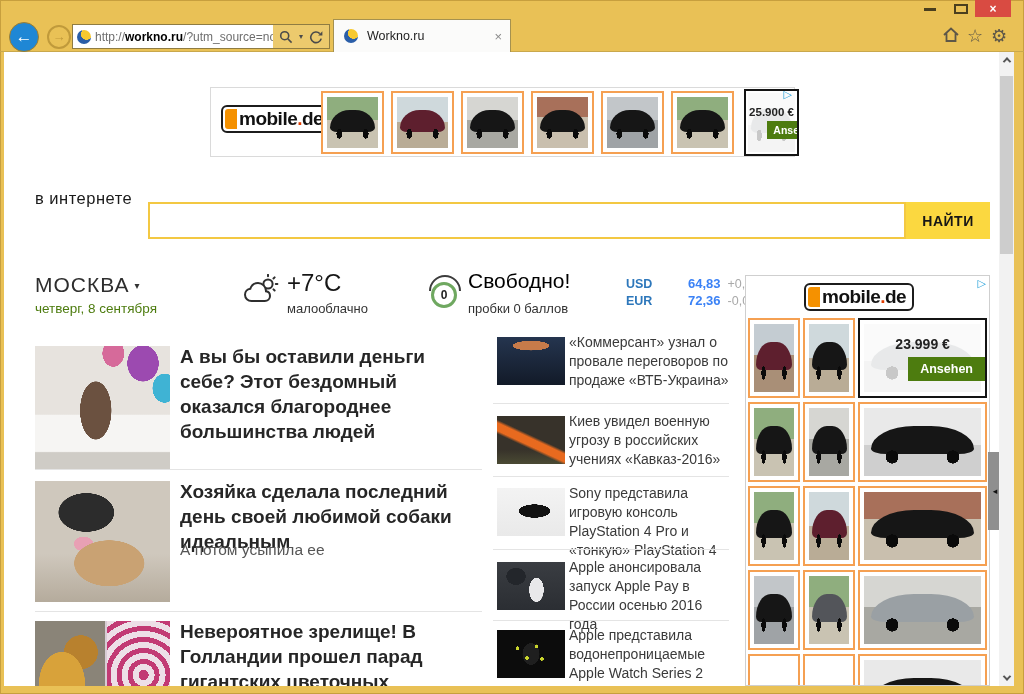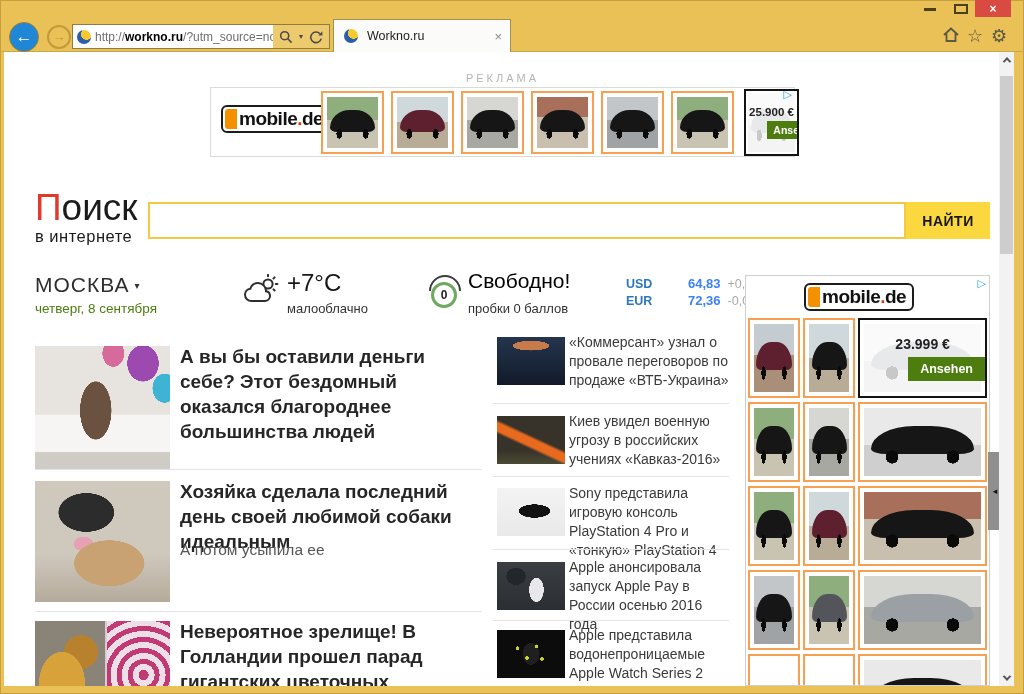--- a/index.html
+++ b/index.html
@@ -220,21 +220,20 @@
     <div class="tb-ico" style="right:39px;">
       <span>☆</span>
     </div>
     <div class="tb-ico" style="right:15px;">
       <span>⚙</span>
     </div>
   </div>
 
   <div class="content">
 
-    <div class="ad-label">РЕКЛАМА</div>
 
     <div class="banner">
       <span class="mlogo">
         <span class="mlogo-orange"></span>
         <span class="mlogo-text"><span>mobile</span><span class="red">.</span><span>de</span></span>
       </span>
       <div class="thumb" style="left:110px;">
           <div class="car bg-green"></div>
         </div>
       <div class="thumb" style="left:180px;">
@@ -254,21 +253,20 @@
         </div>
       <div class="pricebox">
         <div class="car bg-garage silver" style="inset:2px;opacity:.22;"></div>
         <span class="price">25.900 €</span>
         <button class="btn-ansehen">Ansehen</button>
       </div>
       <span class="adchoices">▷</span>
     </div>
 
     <div class="slogo">
-      <div class="slogo-top"><span class="red" style="color:#e03a2f;">П</span><span>оиск</span></div>
       <div class="slogo-sub">в интернете</div>
     </div>
     <input class="sinput" type="text" value="" style="">
     <button class="sbtn">НАЙТИ</button>
 
     <div class="city"><span>МОСКВА</span><span class="caret">▾</span></div>
     <div class="idate">четверг, 8 сентября</div>
 
     <div class="wicon">
       <svg width="42" height="32" viewBox="0 0 42 32">

